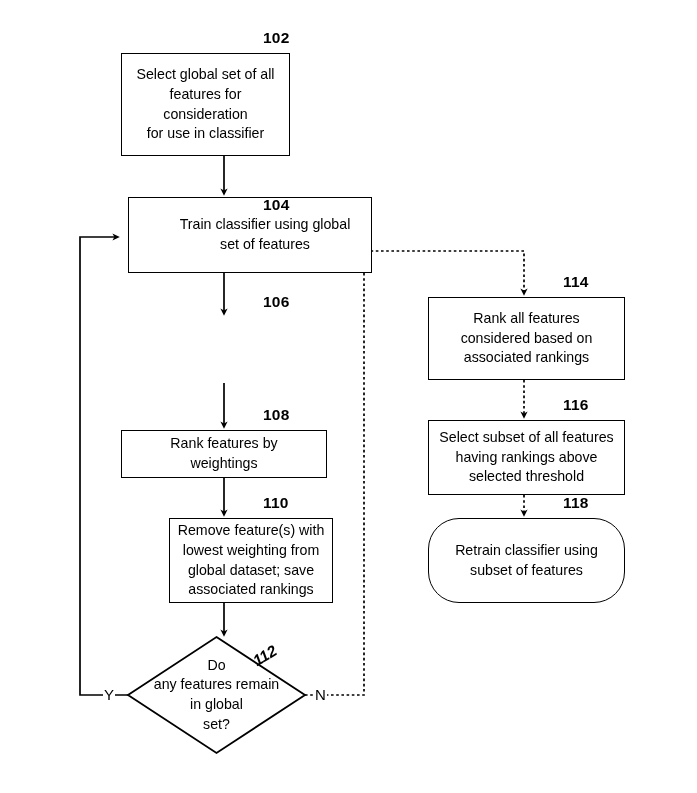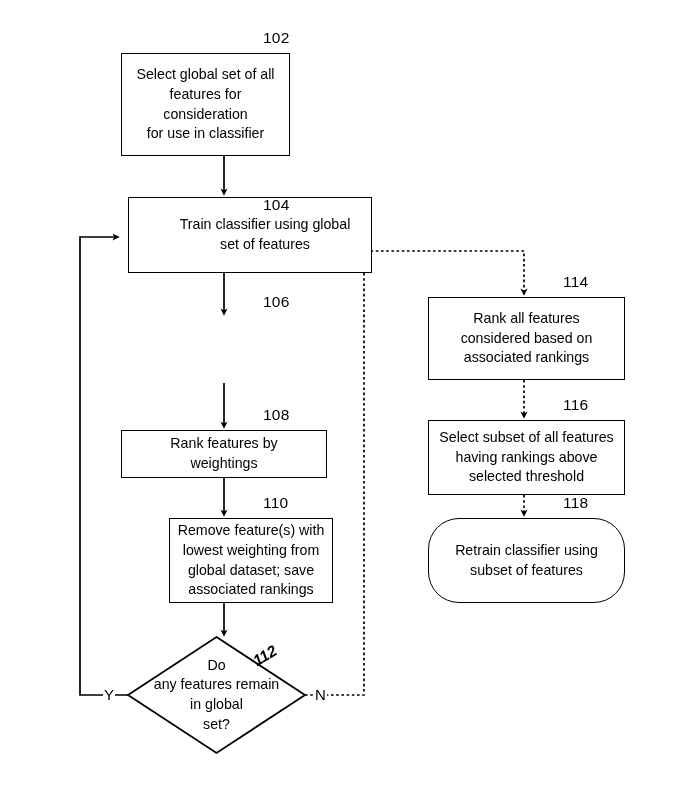--- a/index.html
+++ b/index.html
@@ -30,21 +30,21 @@
     line-height: 1.38;
     padding: 2px 6px;
   }
   .node .node-text {
     display: block;
     white-space: pre-line;
   }
   .refnum {
     position: absolute;
     font-size: 15.5px;
-    font-weight: normal;
+    font-weight: bold;
     color: #000000;
     letter-spacing: 0.2px;
     white-space: nowrap;
   }
   .refnum-slanted {
     position: absolute;
     font-size: 15.5px;
     font-weight: bold;
     font-style: italic;
     color: #000000;

